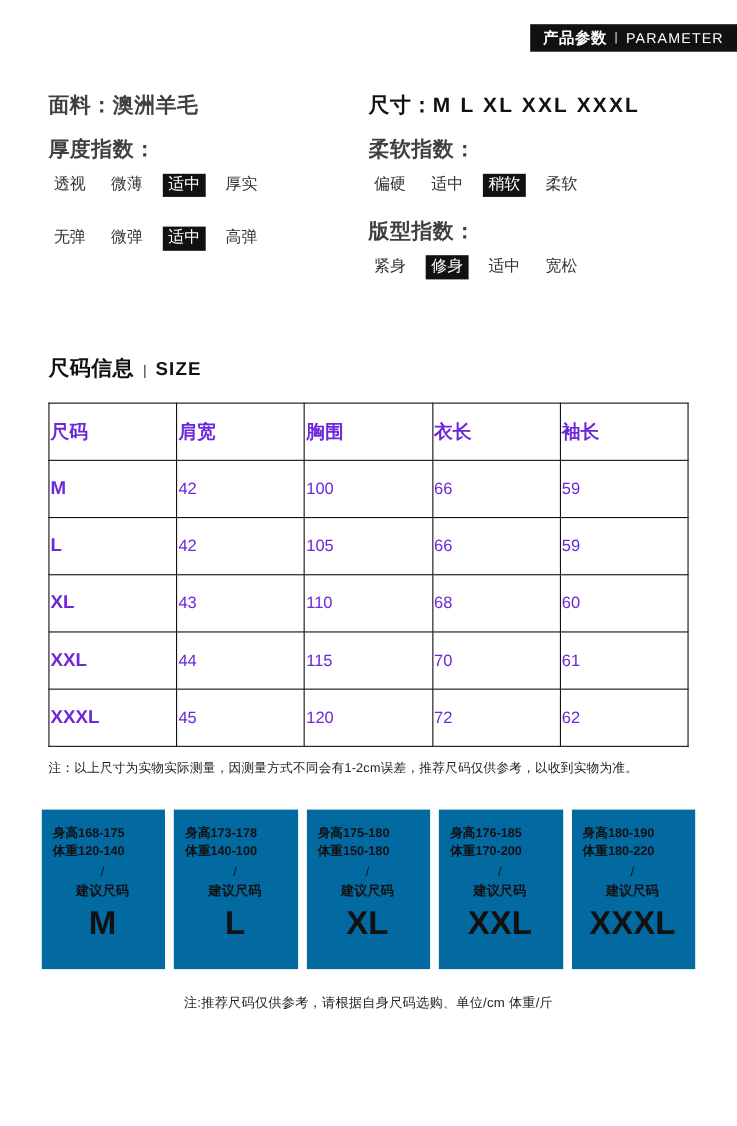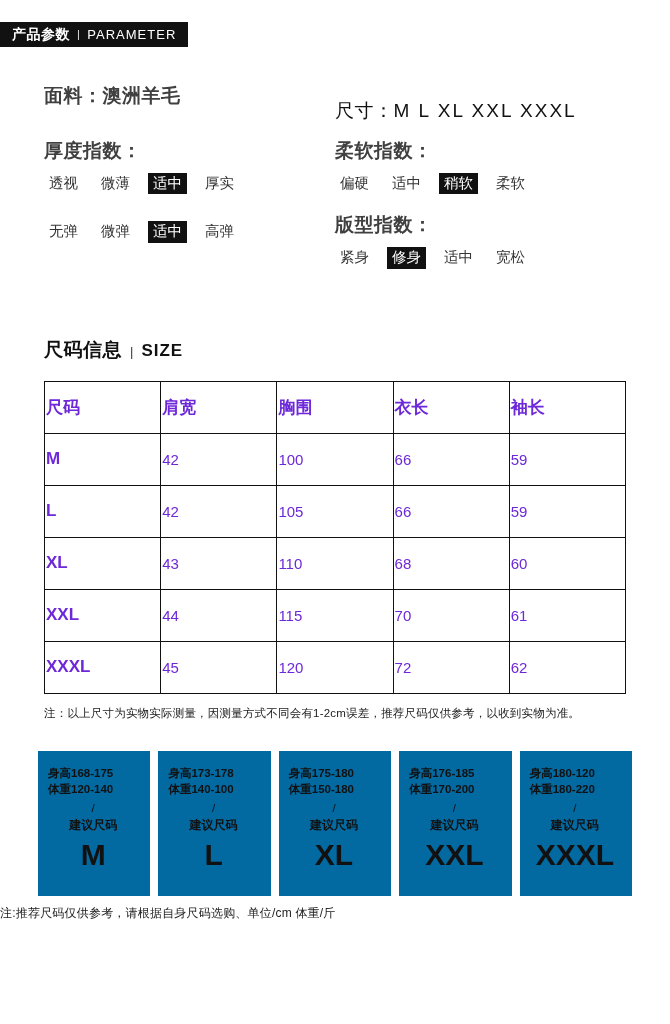--- a/index.html
+++ b/index.html
@@ -13,21 +13,21 @@
     height: 1024px;
     font-family: "Liberation Sans", "DejaVu Sans", sans-serif;
     color: #111;
     position: relative;
     overflow: hidden;
   }
 
   
   .header-wrap {
     display: flex;
-    justify-content: flex-start;
+    justify-content: flex-end;
     padding-top: 22px;
   }
   .header-badge {
     background: #111;
     color: #fff;
     display: inline-flex;
     align-items: center;
     gap: 7px;
     padding: 5px 12px 6px 12px;
     font-size: 14px;
@@ -70,23 +70,22 @@
     line-height: 1.2;
     white-space: nowrap;
   }
   .opt.active {
     background: #111;
     color: #fff;
     font-weight: normal;
   }
   .spec-text {
     font-size: 19px;
-    font-weight: normal;
+    font-weight: bold;
     letter-spacing: .5px;
-    margin-top: 15px;
   }
   .spec-text .sizes { letter-spacing: 2px; }
 
   
   .size-heading {
     margin: 22px 0 0 44px;
     display: flex;
     align-items: baseline;
     gap: 8px;
   }
@@ -174,21 +173,22 @@
   .card .size {
     font-size: 30px;
     font-weight: bold;
     text-align: center;
     padding-right: 6px;
     margin-top: 4px;
     line-height: 1.1;
   }
 
   .footer-note {
-    margin-top: 9px;
+    margin-top: 22px;
+    text-align: center;
     font-size: 12px;
     color: #222;
     letter-spacing: .2px;
   }
 </style>
 </head>
 <body>
 
 <div class="header-wrap">
   <div class="header-badge">
@@ -339,21 +339,21 @@
 
   <div class="card">
     <div class="l1">身高176-185</div>
     <div class="l2">体重170-200</div>
     <div class="slash">/</div>
     <div class="rec">建议尺码</div>
     <div class="size">XXL</div>
   </div>
 
   <div class="card">
-    <div class="l1">身高180-120</div>
+    <div class="l1">身高180-190</div>
     <div class="l2">体重180-220</div>
     <div class="slash">/</div>
     <div class="rec">建议尺码</div>
     <div class="size">XXXL</div>
   </div>
 
 </div>
 
 <div class="footer-note">注:推荐尺码仅供参考，请根据自身尺码选购、单位/cm 体重/斤</div>
 

